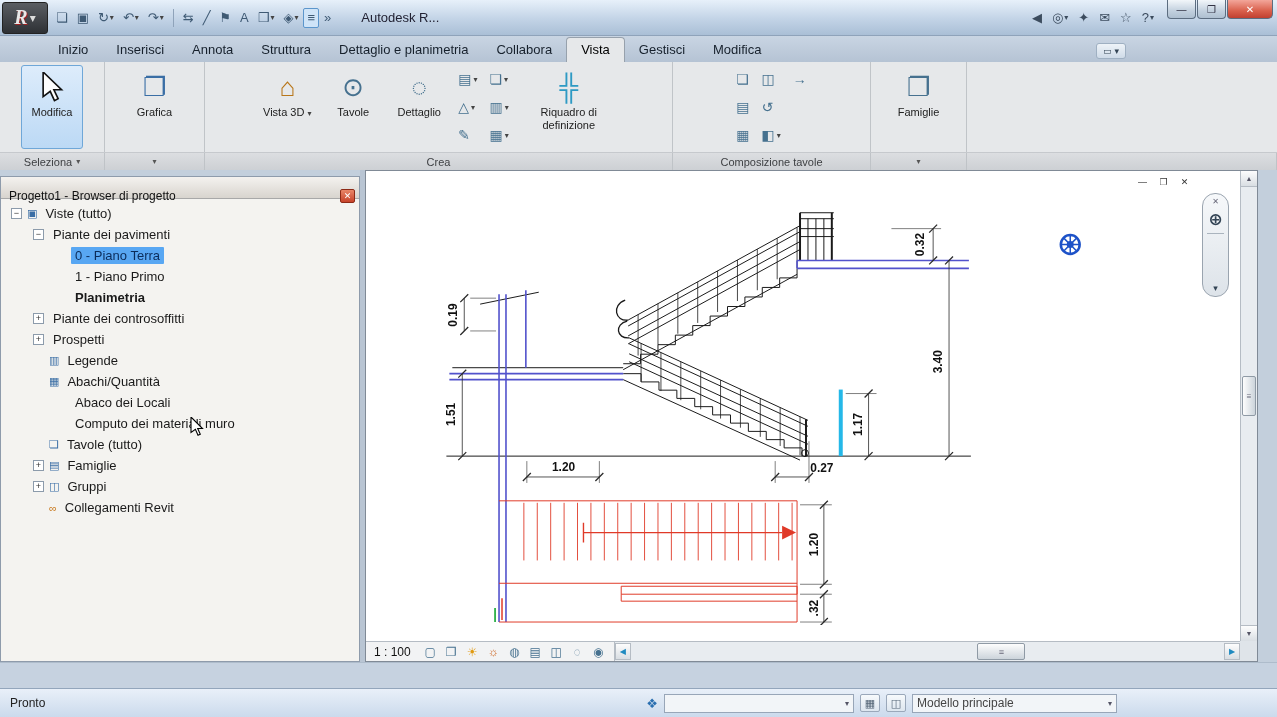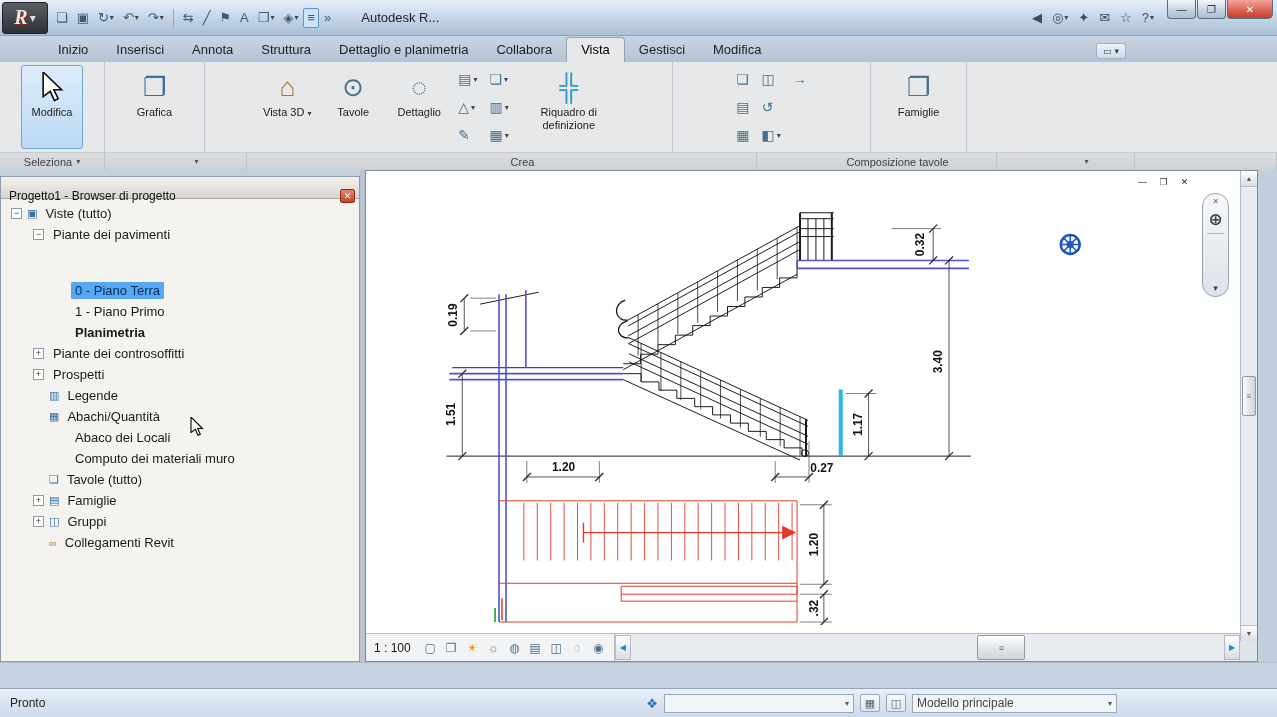--- a/index.html
+++ b/index.html
@@ -40,21 +40,21 @@
   .rtab.active { background:#e6e8ea; border:1px solid #97a1ac; border-bottom:none; color:#000; }
   .ribbon-toggle { position:absolute; left:1096px; bottom:3px; display:flex; align-items:center; gap:3px;
     padding:2px 6px; border:1px solid #9fb0c2; border-radius:3px; background:linear-gradient(#eef3f8,#cfdbe8); font-size:9px; color:#345; }
 
   
   .ribbon { position:absolute; left:0; top:62px; width:1277px; height:108px; background:#e6e8ea; border-bottom:1px solid #98a4b0; }
   .panels { display:flex; height:90px; }
   .panel { height:90px; border-right:1px solid #c0c4c8; display:flex; align-items:center; justify-content:center; gap:4px; padding:2px 4px; }
   .p-seleziona { width:105px; } .p-grafica { width:100px; } .p-crea { width:468px; }
   .p-comp { width:198px; } .p-finestre { width:96px; } .p-rest { flex:1; border-right:none; }
-  .labelrow { display:flex; height:18px; background:linear-gradient(#dcdee1,#cdd0d4); border-top:1px solid #c6c9cd;gap:42px; }
+  .labelrow { display:flex; height:18px; background:linear-gradient(#dcdee1,#cdd0d4); border-top:1px solid #c6c9cd; }
   .plabel { display:flex; align-items:center; justify-content:center; gap:4px; font-size:11px; color:#3d3f42; border-right:1px solid #bfc3c7; }
   .plabel .qcaret { font-size:8px; color:#555; }
   .bigbtn { width:62px; height:84px; display:flex; flex-direction:column; align-items:center; justify-content:flex-start;
     padding-top:6px; border:1px solid transparent; border-radius:3px; text-align:center; }
   .bigbtn.sel { background:linear-gradient(#ddecfb,#bcd9f5); border-color:#6fa7d8; }
   .bicon { font-size:26px; line-height:30px; height:34px; color:#46718f; }
   .bicon.house { color:#b8761a; } .bicon.teal { color:#2e9ac4; } .bicon.blue { color:#3a6ea5; }
   .blabel { font-size:11px; color:#222; line-height:13px; }
   .bcaret { font-size:8px; color:#444; }
   .smallgrid { display:grid; grid-template-rows:repeat(3,26px); grid-auto-flow:column; gap:2px 4px; align-items:center; }
@@ -92,21 +92,21 @@
   .navbar .ndiv { width:17px; height:1px; background:#aab4be; }
   .navbar .ncaret { font-size:9px; color:#345; margin-top:auto; }
 
   .vscroll { position:absolute; top:0; right:0; bottom:20px; width:17px; background:#e8ecf0; border-left:1px solid #b5bcc4; }
   .vscroll .sarrow { height:16px; display:flex; align-items:center; justify-content:center; font-size:7px; color:#556;
     background:linear-gradient(#fdfdfd,#d9dee3); border-bottom:1px solid #b5bcc4; }
   .vscroll .sarrow.down { position:absolute; bottom:0; left:0; right:0; border-top:1px solid #b5bcc4; border-bottom:none; }
   .vthumb { position:absolute; left:1px; right:1px; top:205px; height:40px; background:linear-gradient(90deg,#fdfdfd,#ccd4db);
     border:1px solid #8f9aa5; border-radius:2px; display:flex; align-items:center; justify-content:center; font-size:8px; color:#667; }
 
-  .bottombar { position:absolute; left:0; right:17px; bottom:0; height:28px; background:#eef0f2; border-top:1px solid #b5bcc4; display:flex; }
+  .bottombar { position:absolute; left:0; right:17px; bottom:0; height:20px; background:#eef0f2; border-top:1px solid #b5bcc4; display:flex; }
   .vcbar { display:flex; align-items:center; gap:2px; padding:0 6px; background:#f2f3f4; border-right:1px solid #b5bcc4; }
   .vscale { font-size:12px; color:#111; padding:0 8px 0 2px; white-space:nowrap; }
   .vcicon { width:19px; height:17px; display:flex; align-items:center; justify-content:center; font-size:12px; color:#46718f;
     border:1px solid transparent; border-radius:2px; }
   .vcicon.sun { color:#e09a10; } .vcicon.sun2 { color:#d07030; }
   .hscroll { flex:1; position:relative; background:#e8ecf0; }
   .harrow { position:absolute; top:1px; bottom:1px; width:16px; display:flex; align-items:center; justify-content:center;
     font-size:8px; color:#1f8ac0; background:linear-gradient(#fdfdfd,#d9dee3); border:1px solid #b5bcc4; }
   .harrow.left { left:0; } .harrow.right { right:0; }
   .hthumb { position:absolute; top:1px; bottom:1px; left:58%; width:48px; background:linear-gradient(#fdfdfd,#ccd4db);
@@ -363,21 +363,21 @@
       <div class="tree" id="tree">
           <div class="titem" style="padding-left: 10px;">
             <span class="texp">−</span>
             <span class="ticon">▣</span>
             <span class="tlabel">Viste (tutto)</span>
           </div>
           <div class="titem" style="padding-left: 32px;">
             <span class="texp">−</span>
             <span class="tlabel">Piante dei pavimenti</span>
           </div>
-          <div class="titem sel" style="padding-left: 54px; margin-top: 35px;">
+          <div class="titem sel" style="padding-left: 54px;">
             <span class="tspacer"></span>
             <span class="tlabel">0 - Piano Terra</span>
           </div>
           <div class="titem" style="padding-left: 54px;">
             <span class="tspacer"></span>
             <span class="tlabel">1 - Piano Primo</span>
           </div>
           <div class="titem" style="padding-left: 54px;">
             <span class="tspacer"></span>
             <span class="tlabel bold">Planimetria</span>

